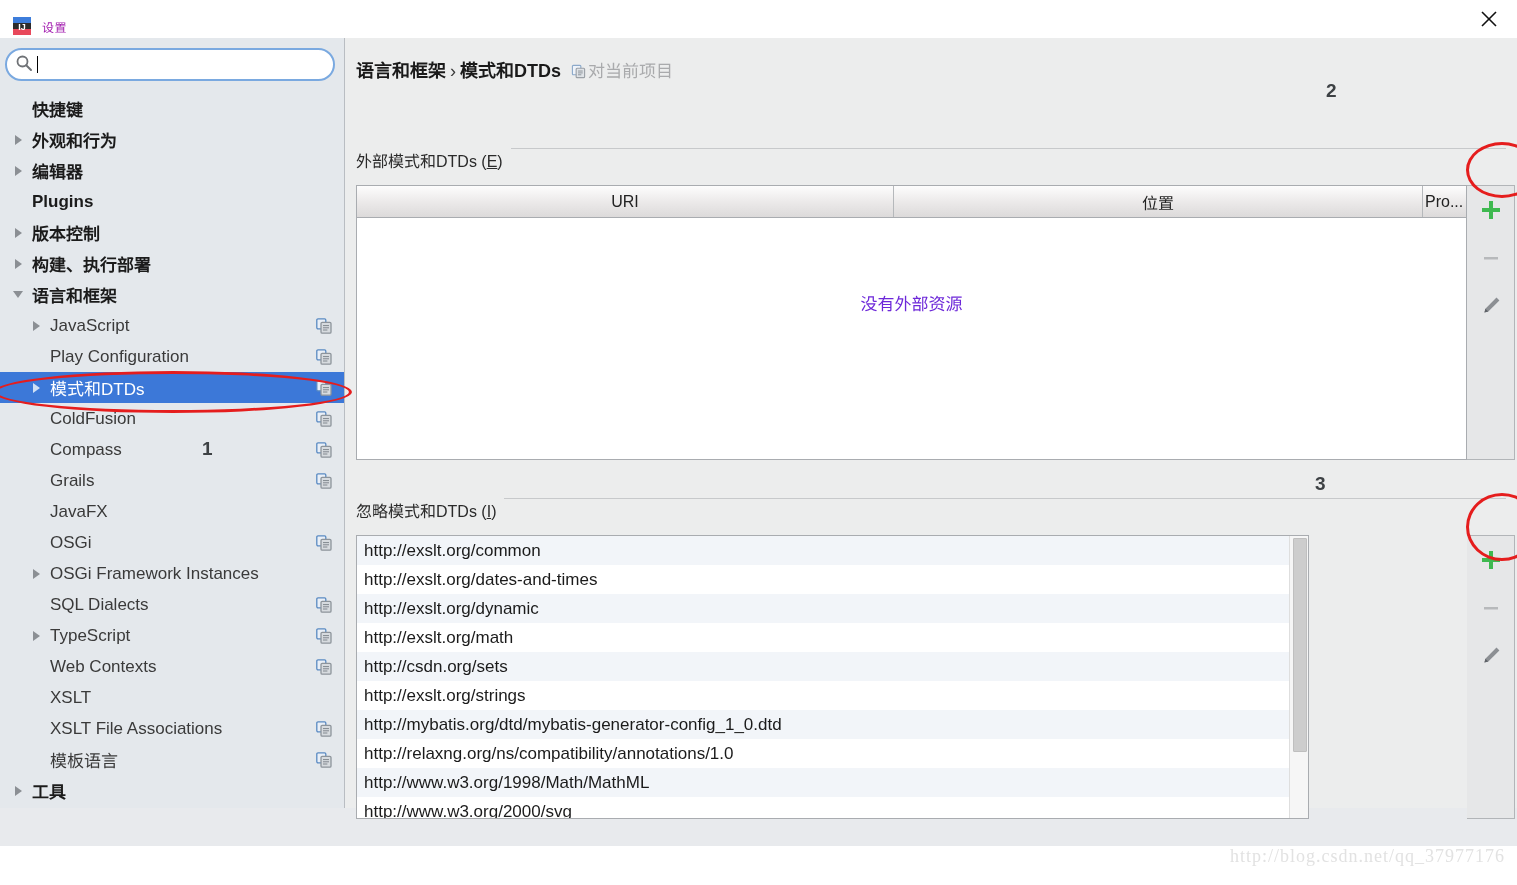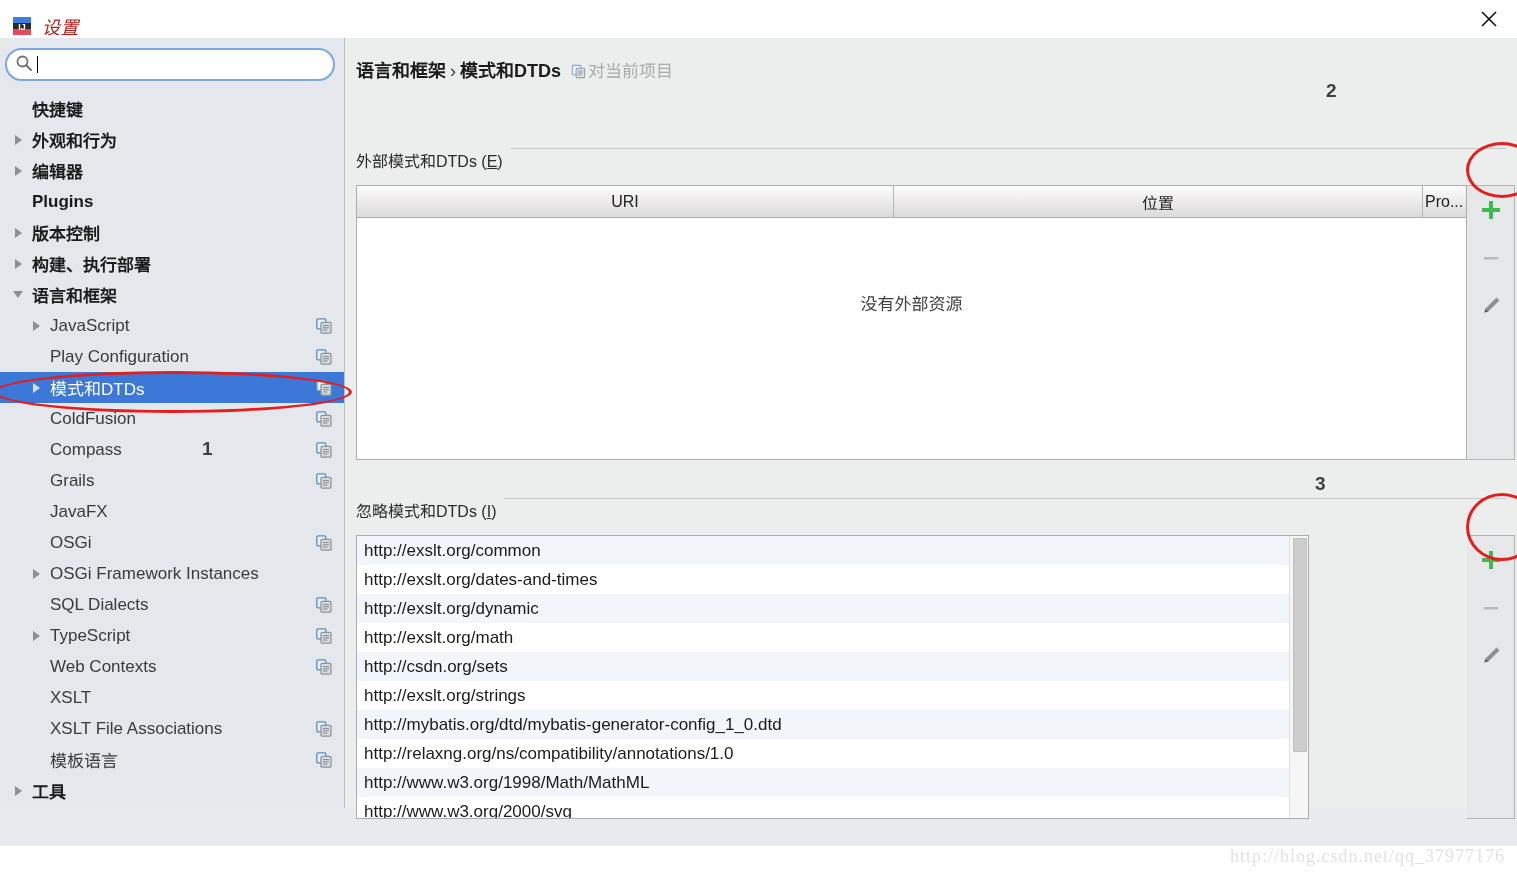--- a/index.html
+++ b/index.html
@@ -22,23 +22,22 @@
     width: 1517px; height: 52px;
     background: #ffffff;
     display: flex; align-items: center;
   }
   .title-icon {
     margin-left: 12px; width: 20px; height: 20px;
     position: relative; flex: none;
   }
   .title-text {
     margin-left: 10px;
-    font-size: 18px; color: #b91c1c;
+    font-size: 12px; color: #a21caf;
     letter-spacing: 0.5px;
-    font-style: italic;
   }
   .close-btn {
     position: absolute; right: 0; top: 0;
     width: 56px; height: 38px;
     display: flex; align-items: center; justify-content: center;
     cursor: pointer;
   }
   .close-btn svg { display:block; }
 
   
@@ -174,21 +173,21 @@
     display: flex; align-items: center; justify-content: center;
     font-size: 16px; color: #222;
     border-right: 1px solid #b5b8bb;
     box-sizing: border-box;
     overflow: hidden; white-space: nowrap; text-align: center;
   }
   .th:last-child { border-right: none; }
   .empty-msg {
     position: absolute; left: 0; right: 0; top: 104px;
     text-align: center;
-    font-size: 17px; color: #404040;
+    font-size: 17px; color: #6d28d9;
   }
 
   .side-toolbar {
     position: absolute;
     width: 48px;
     background: #e6e7e8;
     border: 1px solid #b2b5b8;
     border-left: none;
     box-sizing: border-box;
     display: flex; flex-direction: column; align-items: center;

